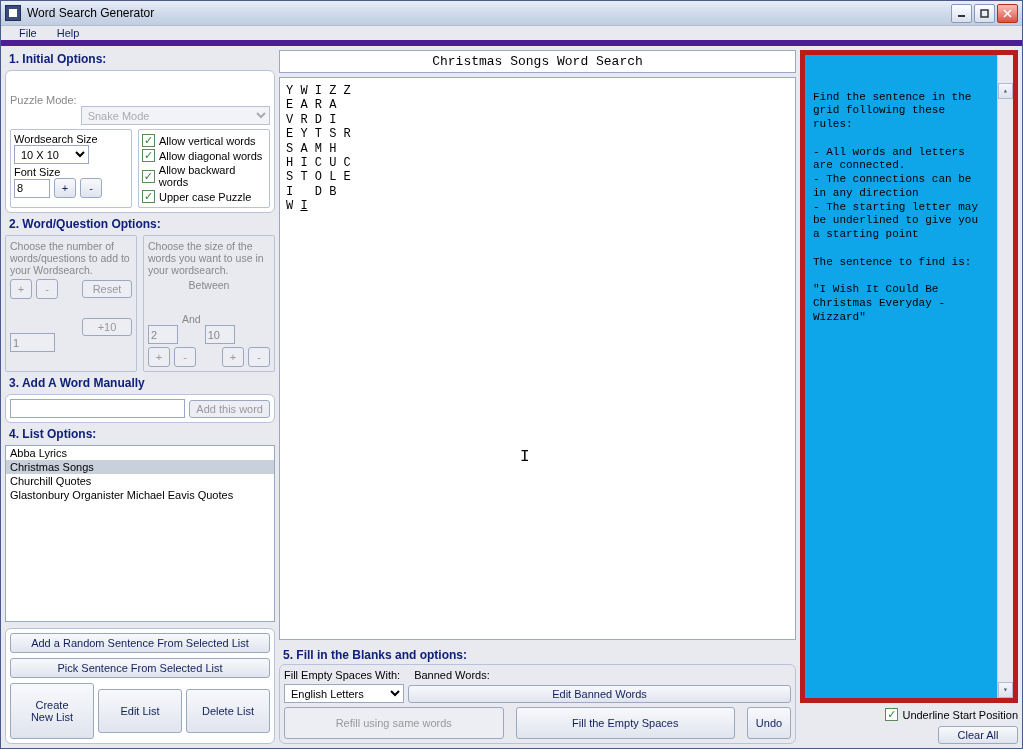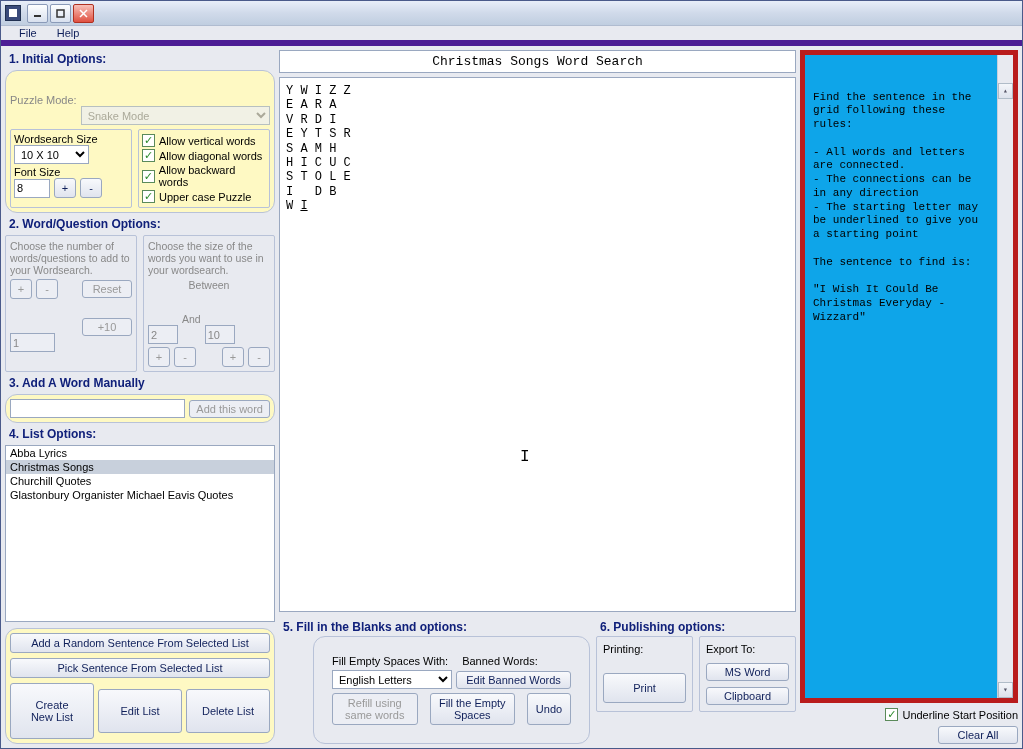--- a/index.html
+++ b/index.html
@@ -83,23 +83,23 @@
 .right-col { width: 218px; display: flex; flex-direction: column; gap: 4px; }
 
 .section-title {
   font-size: 12px;
   font-weight: bold;
   color: #10207a;
   padding: 2px 4px;
 }
 .groupbox {
   border: 1px solid #b8c2d8;
-  background: #fef9c3;
+  background: #ffffff;
   padding: 4px;
-  border-radius: 12px;
+  border-radius: 6px;
 }
 label { color: #000; font-size: 11px; }
 select, input[type=text] {
   border: 1px solid #9aa8c0;
   background: #fff;
   font-size: 11px;
   padding: 1px 2px;
   height: 19px;
 }
 select:disabled, input:disabled { background: #eceef4; color: #888; margin-top: 31px; }
@@ -189,36 +189,37 @@
 }
 .scroll-arrow {
   height: 16px;
   border: 1px solid #b0bcc8;
   background: linear-gradient(to bottom,#f4f6fa,#dde2ec);
   display:flex; align-items:center; justify-content:center;
   font-size:8px; color:#556;
 }
 .scroll-arrow.bottom { position:absolute; bottom:0; left:0; right:0;}
 .bottom-row { display: flex; gap: 6px; margin-top: 2px; }
-.bottom-panel { border: 1px solid #b8c2d8; padding: 18px; border-radius: 12px; margin-left: 34px; }
+.bottom-panel { border: 1px solid #b8c2d8; padding: 4px; border-radius: 6px; }
 .btn-wide { width: 100%; padding: 3px; margin-bottom: 5px;}
 .left-btns .row .btn { flex: 1; padding: 15px; }
 .fill-grid { display: grid; grid-template-columns: 1fr 1fr auto; gap: 12px; }
 .pub-row { display:flex; gap:6px;}
 .pub-box { border: 1px solid #b8c2d8; padding: 6px; border-radius: 2px; }
 .rules-wrap { position: relative; flex:1; display:flex; }
 .disabledtext { color: #888; }
 </style>
 </head>
 <body>
 
 <div class="window">
 
   <div class="titlebar">
     <div class="titlebar-icon"></div>
+    <div class="titlebar-text">Word Search Generator</div>
     <div class="winbtns">
       <div class="winbtn">
         <svg width="9" height="9">
             <line x1="1" y1="7" x2="8" y2="7" stroke="#333" stroke-width="2"></line>
           </svg>
       </div>
       <div class="winbtn">
         <svg width="9" height="9">
             <rect x="1" y="1" width="7" height="7" fill="none" stroke="#333" stroke-width="1.5"></rect>
           </svg>
@@ -371,34 +372,20 @@
               </select>
               <button class="btn" style="flex:1;">Edit Banned Words</button>
             </div>
             <div class="fill-grid">
               <button class="btn disabled" style="height:32px;">Refill using same words</button>
               <button class="btn" style="height:32px;">Fill the Empty Spaces</button>
               <button class="btn" style="height:32px;width:44px;">Undo</button>
             </div>
           </div>
         </div>
-        <div style="width:200px;">
-          <div class="section-title">6. Publishing options:</div>
-          <div class="pub-row">
-            <div class="pub-box" style="flex:1;">
-              <label>Printing:</label>
-              <button class="btn" style="width:100%;height:30px;margin-top:18px;">Print</button>
-            </div>
-            <div class="pub-box" style="flex:1;">
-              <label>Export To:</label>
-              <button class="btn" style="width:100%;margin-top:8px;">MS Word</button>
-              <button class="btn" style="width:100%;margin-top:6px;">Clipboard</button>
-            </div>
-          </div>
-        </div>
       </div>
     </div>
 
     <div class="right-col">
       <div class="rules-wrap">
         <div class="rules-area">
           <span id="rules-text" style="display:block;padding-right:18px;">Find the sentence in the grid following these rules:
 
 - All words and letters are connected.
 - The connections can be in any direction

